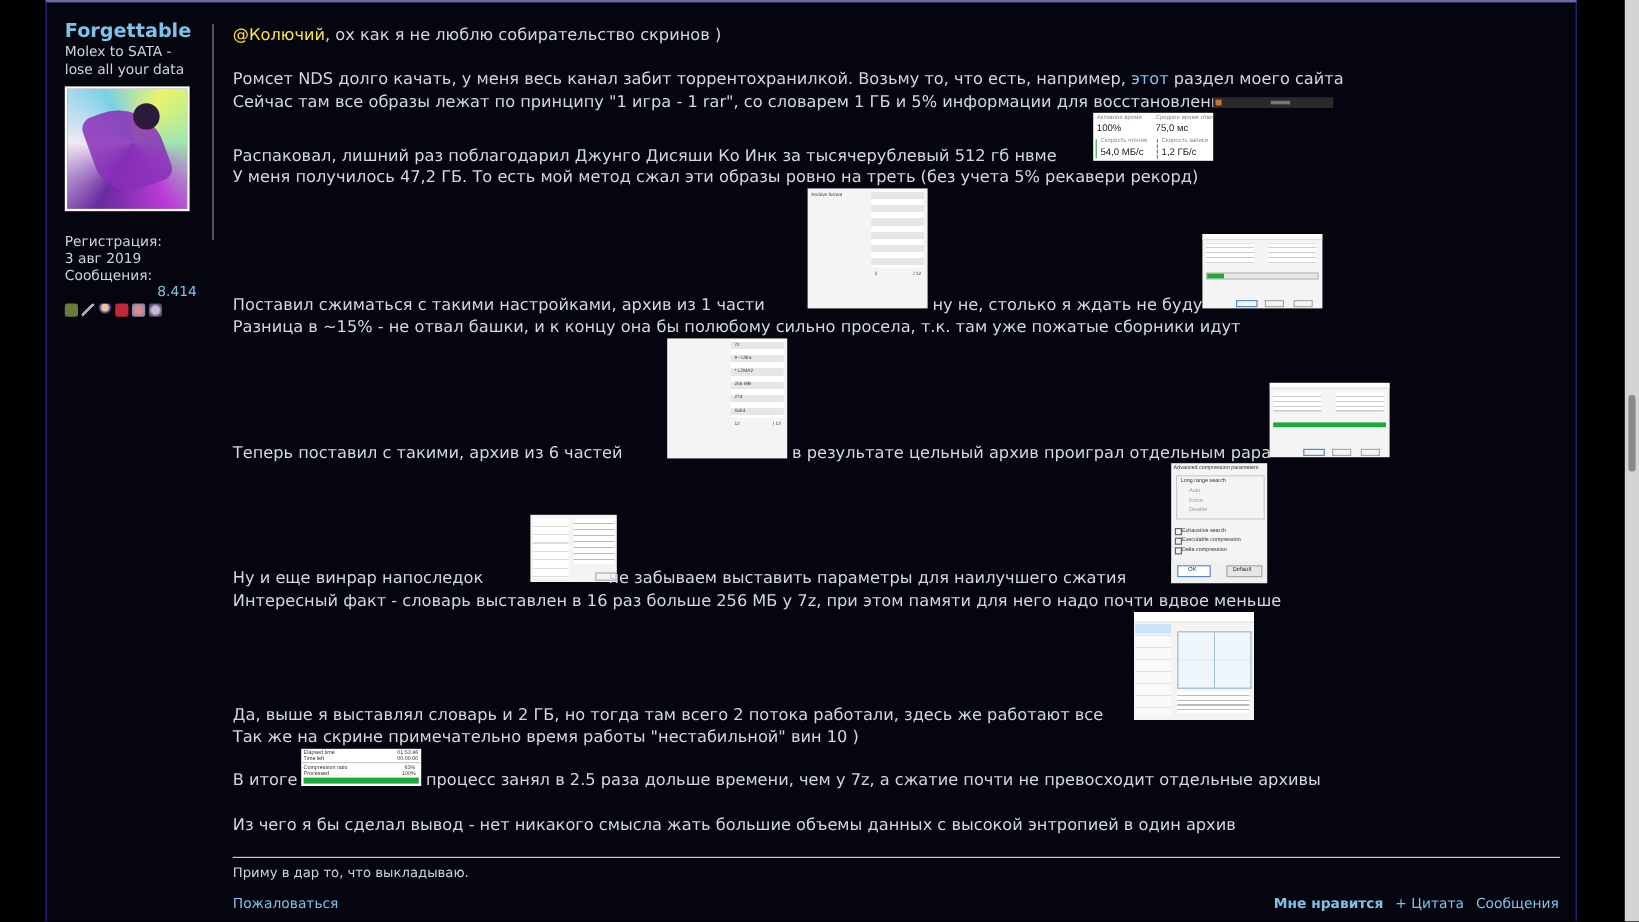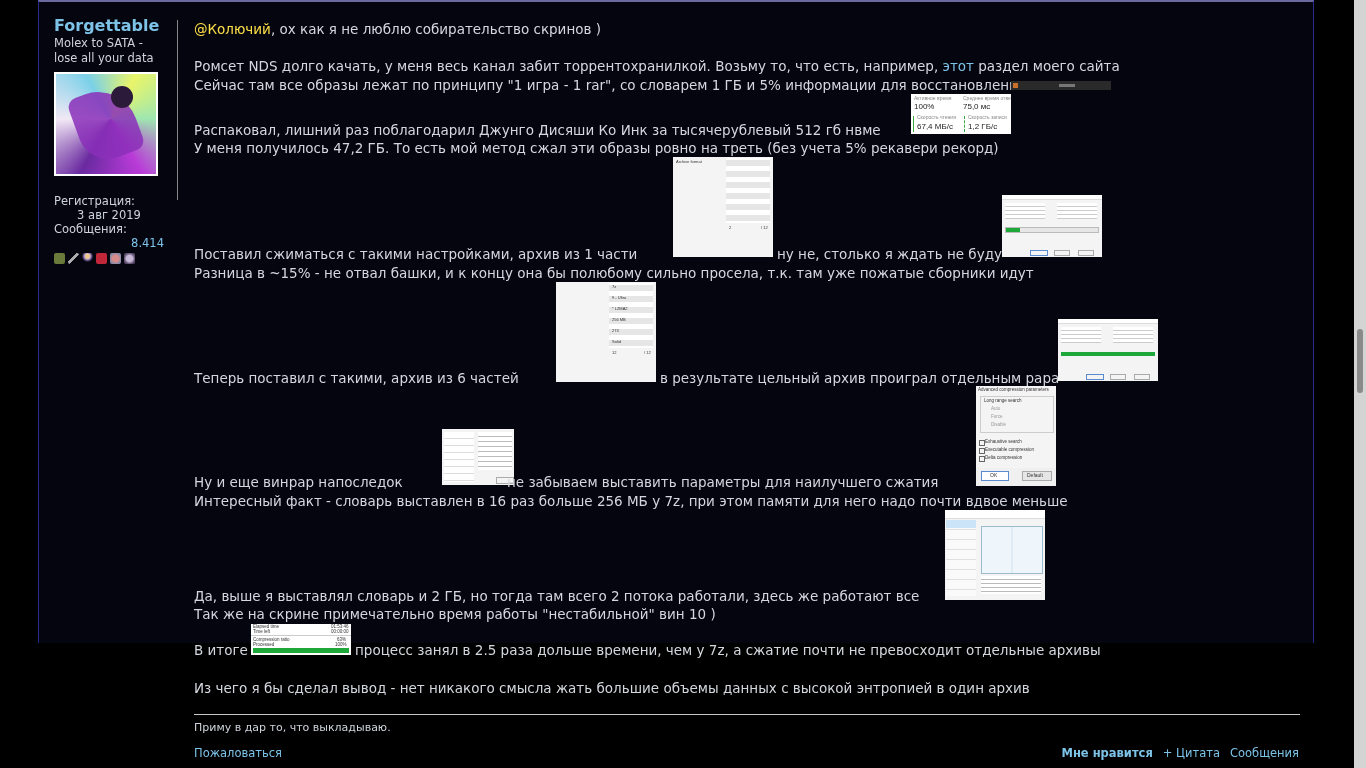--- a/index.html
+++ b/index.html
@@ -2,41 +2,41 @@
 <html><head>
 <meta charset="utf-8">
 <style>
   html, body { margin:0; padding:0; }
   body {
     width:1366px; height:768px; overflow:hidden; position:relative;
     background:#000000;
     font-family:"DejaVu Sans", sans-serif;
   }
   .post {
-    position:absolute; left:38px; top:0; width:1276px; height:643px;
+    position:absolute; left:38px; top:0; width:1276px; height:768px;
     background:#05050f;
     border-left:1px solid #2a2a8a; border-right:1px solid #2a2a8a;
     border-top:2px solid #6a6aa0;
     box-sizing:border-box;
   }
   .userinfo { position:absolute; left:15px; top:14px; width:110px; }
   .username { color:#7dc3e8; font-weight:bold; font-size:16px; line-height:20px; }
   .usertitle { color:#cfd4dc; font-size:11.5px; line-height:15px; }
   .avatar {
     margin-top:6px; width:100px; height:100px; border:2px solid #ffffff;
     background:
       linear-gradient(135deg, rgba(255,255,255,0.0) 0%, rgba(255,255,255,0.0) 100%),
       conic-gradient(from 30deg at 55% 45%, #e9f56a, #9ee6b0, #b93bd8, #6a2aa0, #f2e8f5, #7ad0e8, #e9f56a);
     position:relative; overflow:hidden;
   }
   .avatar .figure { position:absolute; left:20px; top:15px; width:60px; height:70px;
     background:#8a2fb8; transform:rotate(-20deg); border-radius:10px 40px 10px 30px; opacity:0.85; }
   .avatar .head { position:absolute; left:55px; top:12px; width:22px; height:22px; background:#2b1a3a; border-radius:50%; }
   .stats { margin-top:18px; color:#cfd4dc; font-size:11.5px; line-height:14px; }
-  .stats .val { text-align:center; }
+  .stats .val { text-align:left; }
   .stats .num { text-align:right; color:#7dc3e8; }
   .trophies { margin-top:3px; display:flex; gap:3px; }
   .trophy { width:11px; height:11px; border-radius:2px; }
   .divider-v { position:absolute; left:138px; top:18px; width:1px; height:180px; background:#888; }
 
   .content { position:absolute; left:155px; top:18px; width:1110px; color:#d4d8de; font-size:13.5px; }
   .line { position:absolute; left:0; white-space:nowrap; line-height:18px; }
   .mention { color:#fde047; }
   .link { color:#7dc3e8; }
   .thumb { position:absolute; background:#f4f4f4; overflow:hidden; box-sizing:border-box; }
@@ -99,21 +99,21 @@
       <div style="position:absolute;left:48px;top:3px;width:16px;height:3px;background:#777"></div>
     </div>
 
     <div class="thumb" style="left:717px;top:74px;width:100px;height:40px;background:#fff">
       <div class="tinytext" style="left:3px;top:1px;color:#888;font-size:5px">Активное время</div>
       <div class="bigtext" style="left:3px;top:8px">100%</div>
       <div class="tinytext" style="left:52px;top:1px;color:#888;font-size:5px">Среднее время ответа</div>
       <div class="bigtext" style="left:52px;top:8px">75,0 мс</div>
       <div style="position:absolute;left:2px;top:22px;width:1px;height:16px;background:#3aa83a"></div>
       <div class="tinytext" style="left:6px;top:20px;color:#888;font-size:5px">Скорость чтения</div>
-      <div class="bigtext" style="left:6px;top:28px">67,4 МБ/с</div>
+      <div class="bigtext" style="left:6px;top:28px">54,0 МБ/с</div>
       <div style="position:absolute;left:53px;top:22px;width:1px;height:16px;border-left:1px dashed #3aa83a"></div>
       <div class="tinytext" style="left:57px;top:20px;color:#888;font-size:5px">Скорость записи</div>
       <div class="bigtext" style="left:57px;top:28px">1,2 ГБ/с</div>
     </div>
 
     <div class="line" style="top:101px">Распаковал, лишний раз поблагодарил Джунго Дисяши Ко Инк за тысячерублевый 512 гб нвме</div>
     <div class="line" style="top:119px">У меня получилось 47,2 ГБ. То есть мой метод сжал эти образы ровно на треть (без учета 5% рекавери рекорд)</div>
 
     <div class="thumb" style="left:479px;top:137px;width:100px;height:100px;">
       <div class="tinytext" style="left:3px;top:2px;font-size:4px">Archive format</div>

